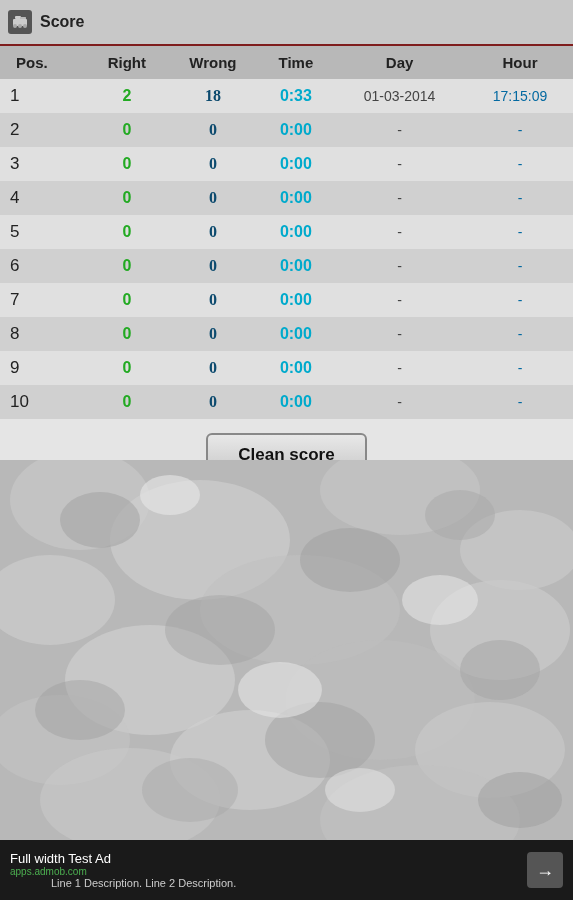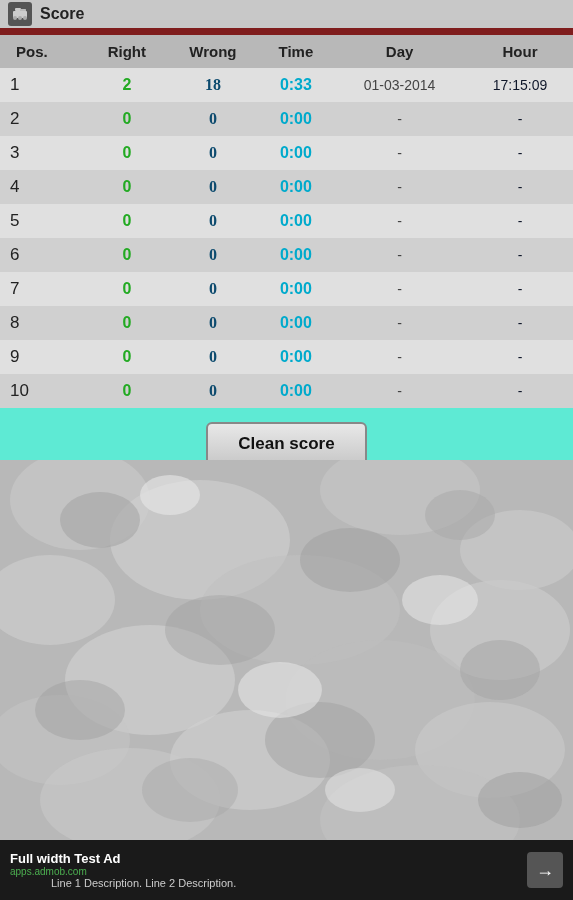--- a/index.html
+++ b/index.html
@@ -11,23 +11,23 @@
       font-family: Arial, sans-serif;
       background: #888;
       position: relative;
     }
 
     
     #title-bar {
       display: flex;
       align-items: center;
       background: #c8c8c8;
-      padding: 14px 8px;
+      padding: 22px 8px;
       height: 28px;
-      border-bottom: 7px solid #7f1d1d;
+      border-bottom: 2px solid #7f1d1d;
     }
     #title-bar .icon {
       width: 24px;
       height: 24px;
       background: #555;
       border-radius: 3px;
       margin-right: 8px;
       display: flex;
       align-items: center;
       justify-content: center;
@@ -84,25 +84,25 @@
       text-align: left;
       padding-left: 10px;
       font-size: 17px;
       color: #222;
     }
 
     .col-right { color: #22aa22; font-weight: bold; }
     .col-wrong { color: #0c4a6e; font-weight: bold; font-family: Liberation Serif, serif; }
     .col-time  { color: #00aacc; font-weight: bold; }
     .col-day   { color: #444; font-size: 14px; }
-    .col-hour  { color: #0f172a; font-size: 14px; }
+    .col-hour  { color: #0369a1; font-size: 14px; }
 
     
     #clean-score-area {
-      background: #5eead4;
+      background: #e5e5e5;
       display: flex;
       justify-content: center;
       align-items: center;
       padding: 14px 0 14px 0;
     }
 
     #clean-score-btn {
       background: linear-gradient(to bottom, #e8e8e8, #c8c8c8);
       border: 2px solid #888;
       border-radius: 6px;
@@ -141,21 +141,21 @@
       display: flex;
       align-items: center;
       padding: 6px 10px;
       justify-content: space-between;
     }
     #ad-text {
       flex: 1;
     }
     #ad-title {
       font-size: 13px;
-      font-weight: bold;
+      font-weight: normal;
       color: #fff;
     }
     #ad-url {
       font-size: 10px;
       color: #4caf50;
     }
     #ad-desc {
       font-size: 11px;
       color: #ccc;
       margin-left: 41px;

